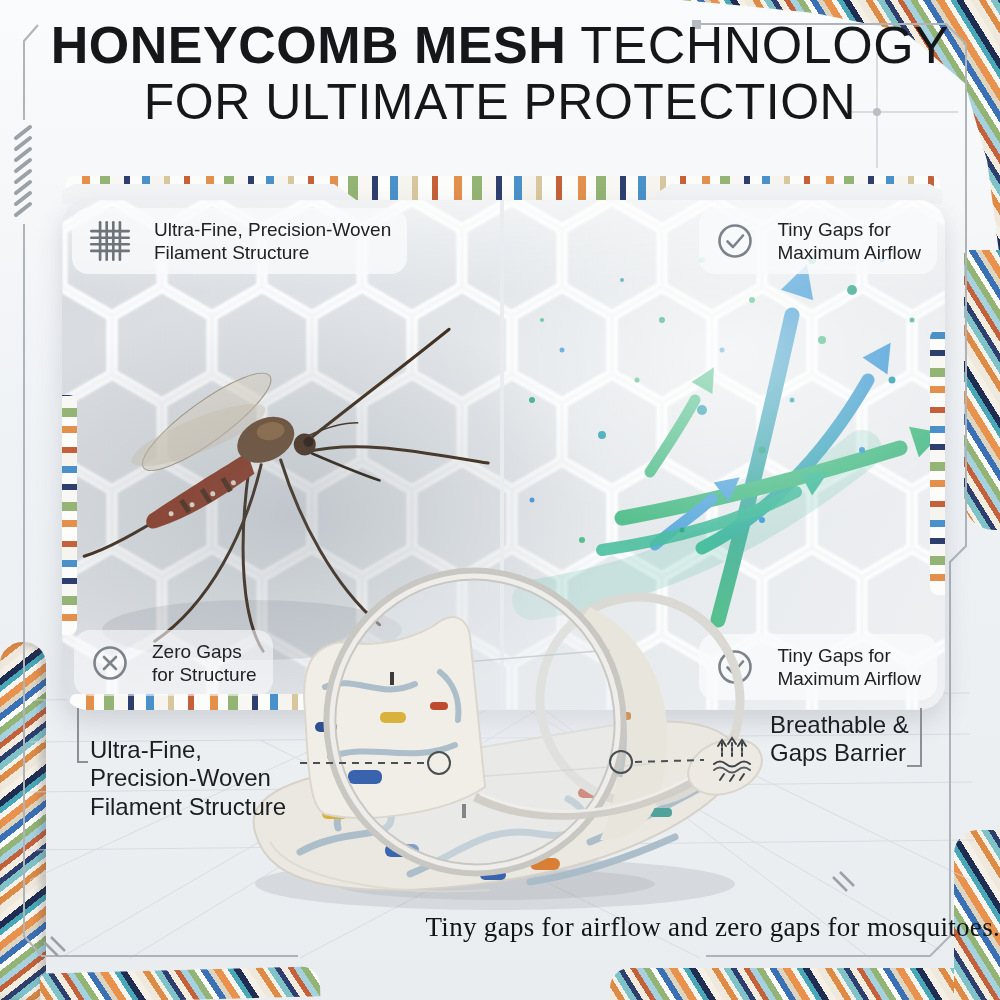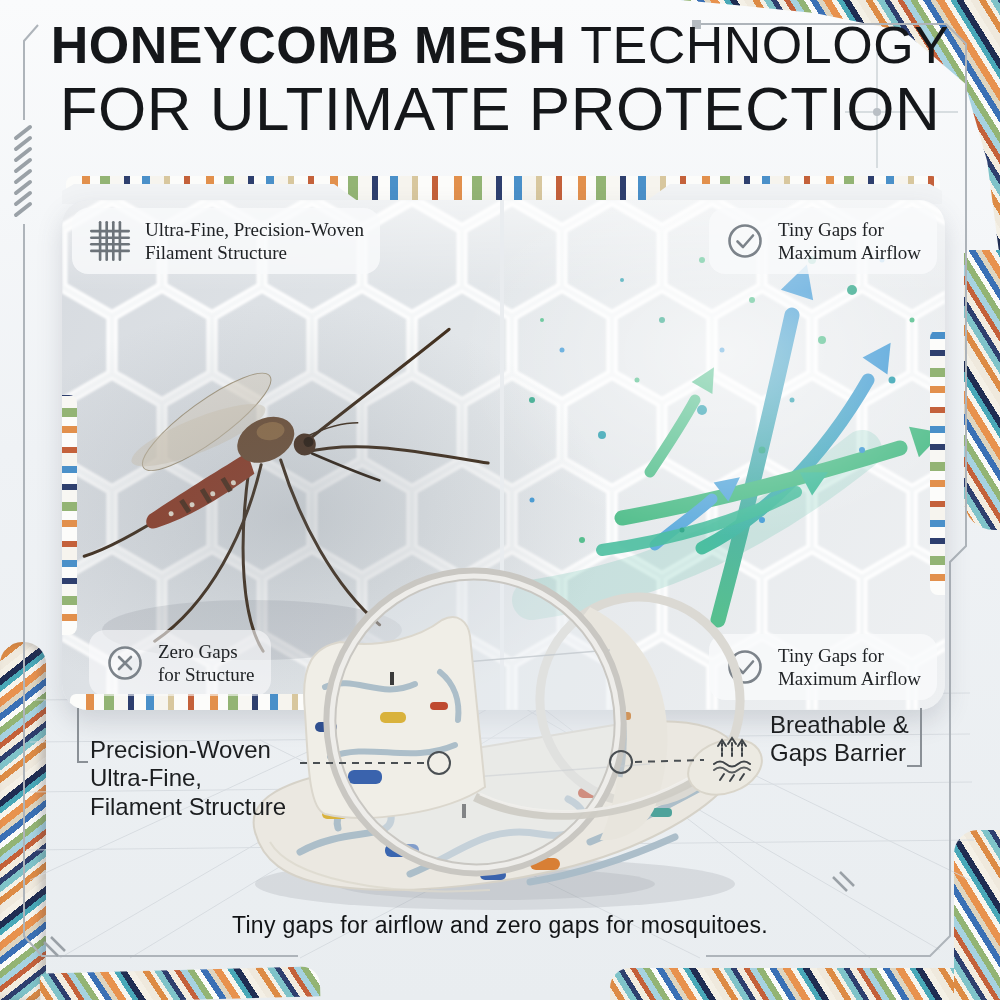--- a/index.html
+++ b/index.html
@@ -28,21 +28,21 @@
   .stripe-bottom-left{position:absolute;left:40px;bottom:0;width:280px;height:30px;
     border-top-right-radius:18px;border-top-left-radius:6px;transform:rotate(-1.5deg);}
   .stripe-bottom-right{position:absolute;right:0;bottom:0;width:390px;height:32px;
     border-top-left-radius:20px;}
   .stripe-right-lower{position:absolute;right:0;bottom:0;width:46px;height:170px;
     border-top-left-radius:24px;}
   
   .title{position:absolute;top:16px;left:0;width:100%;text-align:center;color:#15171a;z-index:6;}
   .title .t1{font-size:52px;line-height:1.12;font-weight:400;letter-spacing:.5px;}
   .title .t1 .b{font-weight:700;}
-  .title .t2{font-size:62px;line-height:1.14;font-weight:400;letter-spacing:.5px;}
+  .title .t2{font-size:50px;line-height:1.14;font-weight:400;letter-spacing:.5px;}
   
   .patch{background-image:repeating-linear-gradient(90deg,
     #fcfcfa 0 16px,#e2904c 16px 24px,#fcfcfa 24px 34px,#93b474 34px 44px,
     #f8f7f3 44px 58px,#2e3f6e 58px 64px,#fcfcfa 64px 76px,#4a90c9 76px 84px,
     #f6f4ee 84px 98px,#d8c79e 98px 104px,#fcfcfa 104px 118px,#c4613a 118px 124px);}
   .patch-v{background-image:repeating-linear-gradient(0deg,
     #fcfcfa 0 14px,#e2904c 14px 21px,#fcfcfa 21px 30px,#93b474 30px 39px,
     #f8f7f3 39px 51px,#2e3f6e 51px 57px,#fcfcfa 57px 68px,#4a90c9 68px 75px,
     #f6f4ee 75px 88px,#c4613a 88px 94px);}
   .fabric-top{position:absolute;left:66px;top:176px;width:874px;height:26px;border-radius:8px;z-index:3;}
@@ -56,34 +56,34 @@
     box-shadow:0 12px 26px rgba(70,80,95,.18);}
   .panel-shade{position:absolute;inset:0;pointer-events:none;background:
     radial-gradient(60% 70% at 26% 62%,rgba(110,120,130,.28),rgba(110,120,130,0) 60%),
     radial-gradient(50% 60% at 75% 30%,rgba(255,255,255,.55),rgba(255,255,255,0) 60%),
     linear-gradient(180deg,rgba(255,255,255,.55),rgba(255,255,255,0) 18%);}
   .divider{position:absolute;left:438px;top:0;width:4px;height:100%;background:rgba(233,236,239,.95);}
   .fabric-left{position:absolute;left:0;top:195px;width:15px;height:240px;border-radius:0 8px 8px 0;}
   .fabric-right{position:absolute;right:0;top:130px;width:15px;height:265px;border-radius:8px 0 0 8px;}
   .fabric-bl{position:absolute;left:8px;top:494px;width:265px;height:16px;border-radius:6px;}
   
-  .chip{position:absolute;display:flex;align-items:center;gap:13px;padding:10px 16px;
-    border-radius:16px;background:rgba(249,250,251,.8);color:#202326;font-family:Liberation Serif, serif;}
+  .chip{position:absolute;display:flex;align-items:center;gap:22px;padding:10px 16px;
+    border-radius:16px;background:rgba(249,250,251,.8);color:#202326;}
   .chip-text{font-size:19px;font-weight:500;line-height:1.22;}
   .chip-tl{left:10px;top:8px;}
   .chip-tr{right:8px;top:8px;}
-  .chip-bl{left:27px;bottom:14px;background:rgba(250,250,251,.6);}
+  .chip-bl{left:12px;bottom:14px;background:rgba(250,250,251,.6);}
   .chip-br{right:8px;bottom:10px;}
   
   .callout{position:absolute;color:#1c1e20;font-size:24px;line-height:1.18;font-weight:500;z-index:8;}
   .callout-left{left:90px;top:736px;}
   .callout-right{left:770px;top:711px;}
   .breathe-icon{position:absolute;left:706px;top:734px;z-index:8;}
-  .caption{position:absolute;top:912px;left:0;width:100%;text-align:center;
-    font-size:23px;letter-spacing:.3px;color:#121416;z-index:9;}
+  .caption{position:absolute;top:912px;left:0;width:100%;text-align:right;
+    font-size:27px;letter-spacing:.3px;color:#121416;z-index:9;font-family:Liberation Serif, serif;}
   svg{display:block;}
   .layer{position:absolute;left:0;top:0;pointer-events:none;}
 </style>
 </head>
 <body>
 
 <div class="canvas">
 
   <div class="stripe-tr rainbow"></div>
   <div class="stripe-right-upper rainbow"></div>
@@ -377,22 +377,22 @@
   <svg class="layer" width="1000" height="1000" style="z-index:8">
     <path d="M78,708 L78,762 L88,762" fill="none" stroke="#8a9096" stroke-width="2"></path>
     <path d="M921,708 L921,766 L907,766" fill="none" stroke="#8a9096" stroke-width="2"></path>
     <line x1="300" y1="763" x2="424" y2="763" stroke="#4a4f53" stroke-width="2" stroke-dasharray="7 6"></line>
     <circle cx="439" cy="763" r="11" fill="none" stroke="#4a4f53" stroke-width="2"></circle>
     <circle cx="621" cy="762" r="11" fill="none" stroke="#4a4f53" stroke-width="2"></circle>
     <line x1="635" y1="762" x2="704" y2="760" stroke="#4a4f53" stroke-width="2" stroke-dasharray="7 6"></line>
   </svg>
 
   <div class="callout callout-left">
+    <div>Ultra-Fine,</div>
     <div>Precision-Woven</div>
-    <div>Ultra-Fine,</div>
     <div>Filament Structure</div>
   </div>
 
   <svg class="breathe-icon" width="52" height="52" viewBox="0 0 52 52">
     <g stroke="#3f4448" stroke-width="2" fill="none" stroke-linecap="round">
       <line x1="16" y1="22" x2="16" y2="9" stroke-dasharray="3 2"></line>
       <line x1="26" y1="22" x2="26" y2="7" stroke-dasharray="3 2"></line>
       <line x1="36" y1="22" x2="36" y2="9" stroke-dasharray="3 2"></line>
       <path d="M12,12 L16,6 L20,12"></path>
         <path d="M22,10 L26,4 L30,10"></path>

